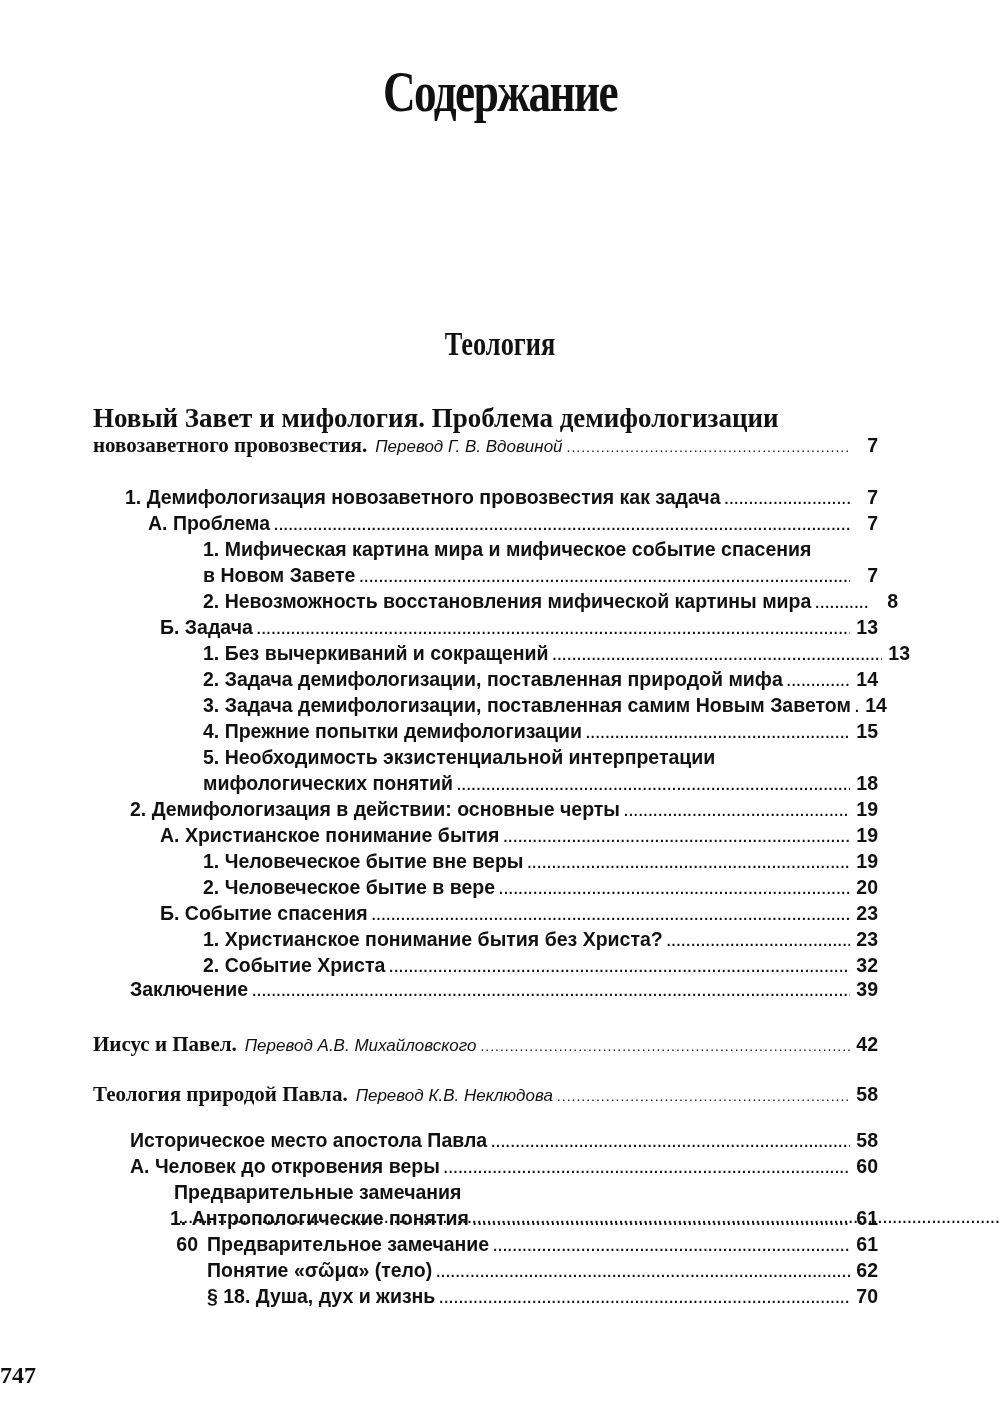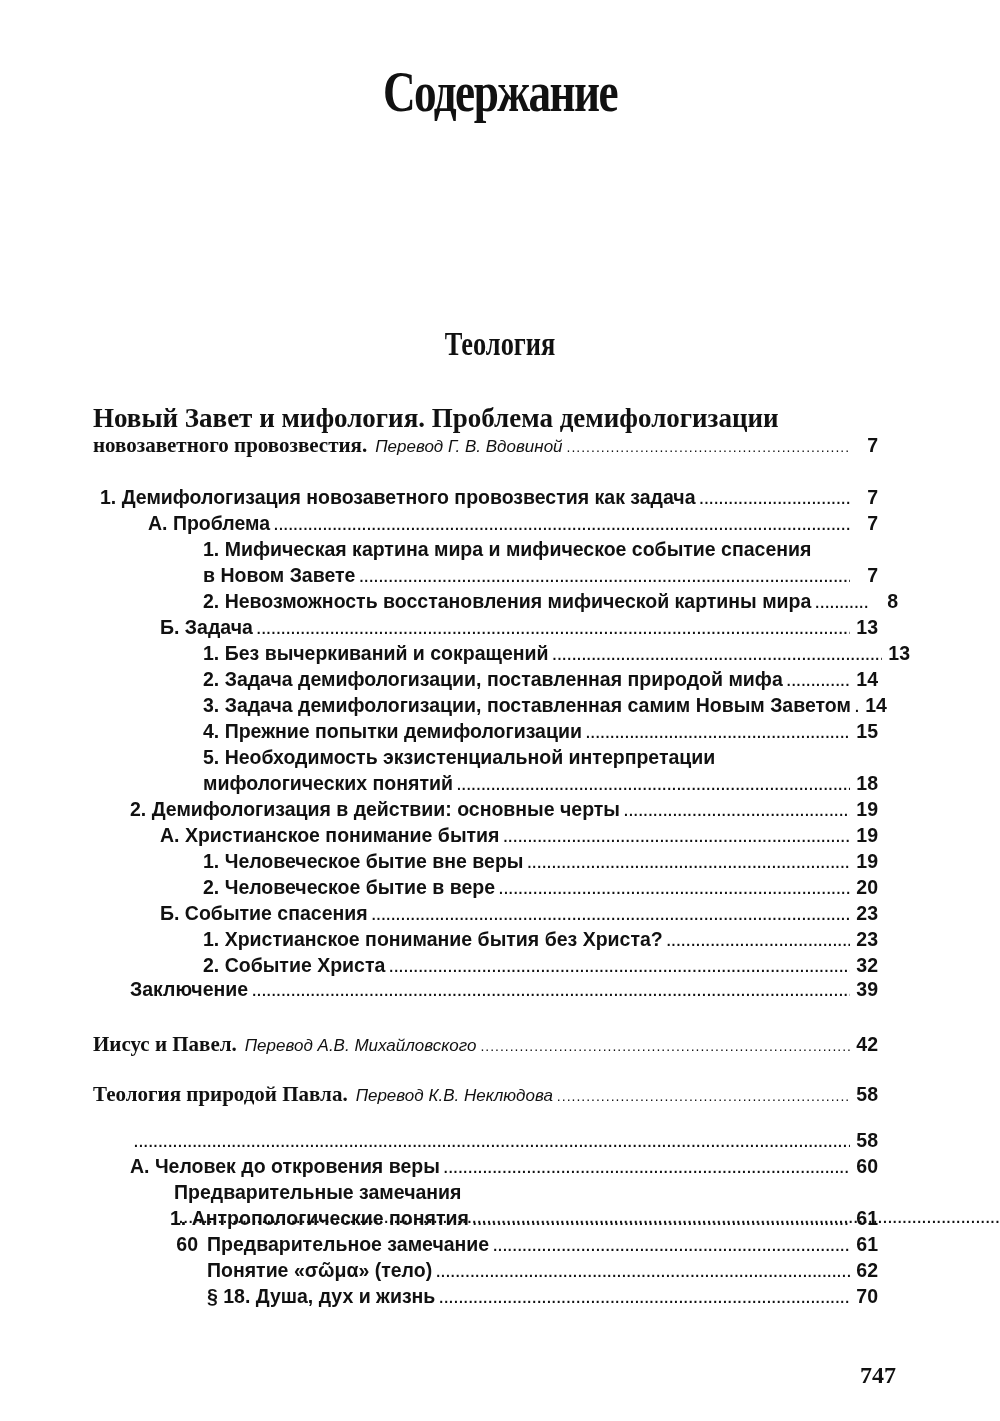--- a/index.html
+++ b/index.html
@@ -34,21 +34,21 @@
     .page { min-width: 24px; text-align: right; font-weight: bold; }
     .bold { font-weight: bold; }
     .heavy { font-family: "Liberation Serif", serif; font-weight: bold; font-size: 21px; }
     .italic { font-style: italic; font-family: "Liberation Sans Narrow", "Liberation Sans", sans-serif; font-size: 17px; }
     .plain-line {
       position: absolute; font-size: 27px; line-height: 26px; white-space: nowrap;
       font-family: "Liberation Serif", serif; font-weight: bold;
     }
     .sub-line { position: absolute; font-size: 19.5px; line-height: 26px; white-space: nowrap; font-weight: bold; }
     .footer {
-      position: absolute; top: 1362px; left: 0; width: 896px; text-align: right;
+      position: absolute; top: 1362px; left: 0; width: 896px; text-align: left;
       font-family: "Liberation Serif", serif; font-weight: bold; font-size: 24px;
     }
   </style>
 </head>
 <body>
 
 <div class="title">Содержание</div>
 <div class="section-title">Теология</div>
 
 <div class="toc">
@@ -57,21 +57,21 @@
   <div class="row" style="top:432px;">
     <div class="inner" style="left:93px;">
       <span class="heavy">новозаветного провозвестия.</span>
       <span class="italic" style="margin-left:8px;">Перевод Г. В. Вдовиной</span>
       <span class="lead"></span>
       <span class="page">7</span>
     </div>
   </div>
 
   <div class="row bold" style="top:484px;">
-    <div class="inner" style="left:100px;">
+    <div class="inner" style="left:125px;">
         <span>1. Демифологизация новозаветного провозвестия как задача</span>
         <span class="lead"></span>
         <span class="page">7</span>
       </div>
   </div>
   <div class="row bold" style="top:510px;">
     <div class="inner" style="left:148px;">
         <span>А. Проблема</span>
         <span class="lead"></span>
         <span class="page">7</span>
@@ -205,20 +205,21 @@
     <div class="inner" style="left:93px;">
       <span class="heavy">Теология природой Павла.</span>
       <span class="italic" style="margin-left:8px;">Перевод К.В. Неклюдова</span>
       <span class="lead"></span>
       <span class="page">58</span>
     </div>
   </div>
 
   <div class="row bold" style="top:1127px;">
     <div class="inner" style="left:130px;">
+        <span>Историческое место апостола Павла</span>
         <span class="lead"></span>
         <span class="page">58</span>
       </div>
   </div>
   <div class="row bold" style="top:1153px;">
     <div class="inner" style="left:130px;">
         <span>А. Человек до откровения веры</span>
         <span class="lead"></span>
         <span class="page">60</span>
       </div>

